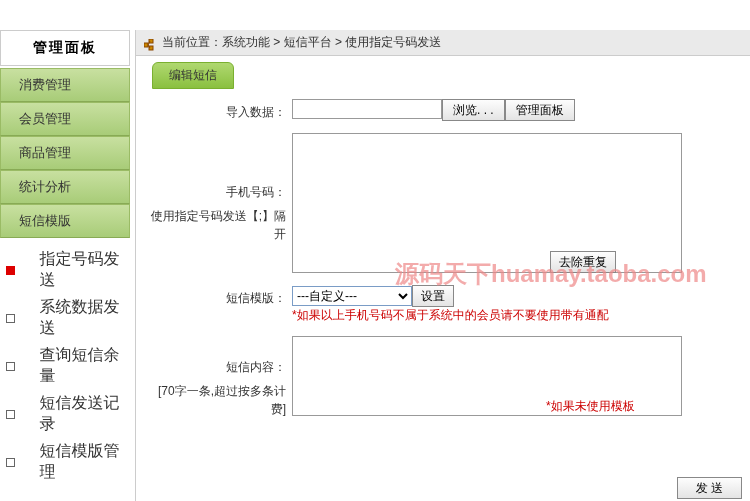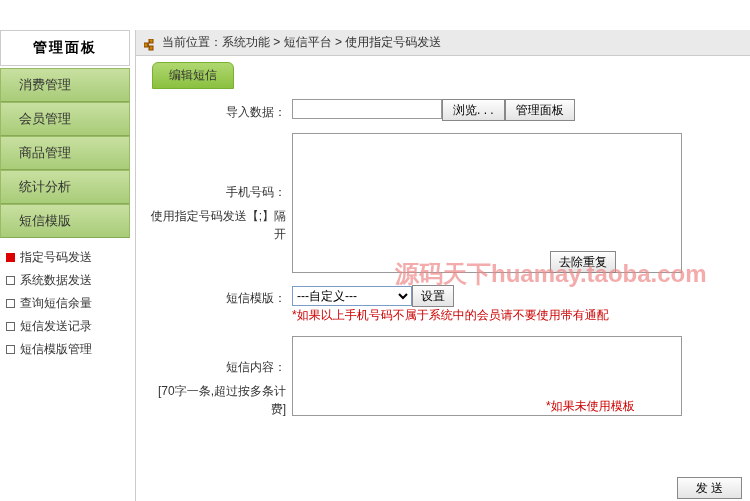--- a/index.html
+++ b/index.html
@@ -3,21 +3,21 @@
 <meta charset="utf-8">
 <style>
 * { margin: 0; padding: 0; box-sizing: border-box; }
 body { font-family: Arial, "Microsoft YaHei", sans-serif; font-size: 12px; background: #fff; width: 750px; height: 501px; overflow: hidden; position: relative; }
 .sidebar { position: absolute; left: 0; top: 30px; width: 130px; }
 .sidebar-title { background: #fff; border: 1px solid #ccc; padding: 8px 4px; text-align: center; font-weight: bold; font-size: 14px; letter-spacing: 2px; }
 .sidebar-menu { margin-top: 2px; }
 .menu-item { background: linear-gradient(#c8e0a0, #a8cc78); border: 1px solid #9abb65; border-bottom: 1px solid #88aa55; padding: 7px 0 7px 18px; color: #333; cursor: pointer; font-size: 13px; }
 .menu-item:first-child { border-top: 1px solid #9abb65; }
 .sub-list { margin-top: 8px; padding-left: 6px; }
-.sub-item { display: flex; align-items: center; padding: 3px 0; color: #333; cursor: pointer; font-size: 12px; }
+.sub-item { display: flex; align-items: center; padding: 3px 0; color: #333; cursor: pointer; font-size: 16px; gap: 20px; }
 .sub-item .box-icon { width: 9px; height: 9px; border: 1px solid #666; margin-right: 5px; display: inline-block; }
 .sub-item.active .box-icon { background: #d00; border-color: #d00; }
 .main { position: absolute; left: 135px; top: 30px; right: 0; bottom: 0; background: #fff; border-left: 1px solid #ccc; }
 .breadcrumb { background: #eaeaea; border-bottom: 1px solid #ccc; padding: 4px 8px; display: flex; align-items: flex-end; font-size: 12px; color: #333; }
 .bc-icon { width: 14px; height: 12px; margin-right: 4px; display: inline-block; position: relative; }
 .bc-icon svg { width: 14px; height: 12px; }
 .panel-tab { background: linear-gradient(#b0d870, #8ac040); border: 1px solid #7ab030; border-radius: 6px 6px 0 0; display: inline-block; padding: 4px 16px; margin: 6px 0 0 16px; color: #333; font-size: 12px; }
 .form-area { padding: 10px 10px 10px 10px; }
 .row { display: flex; margin-bottom: 12px; }
 .label-col { width: 146px; text-align: right; padding-right: 6px; padding-top: 4px; color: #333; font-size: 12px; line-height: 1.5; }

